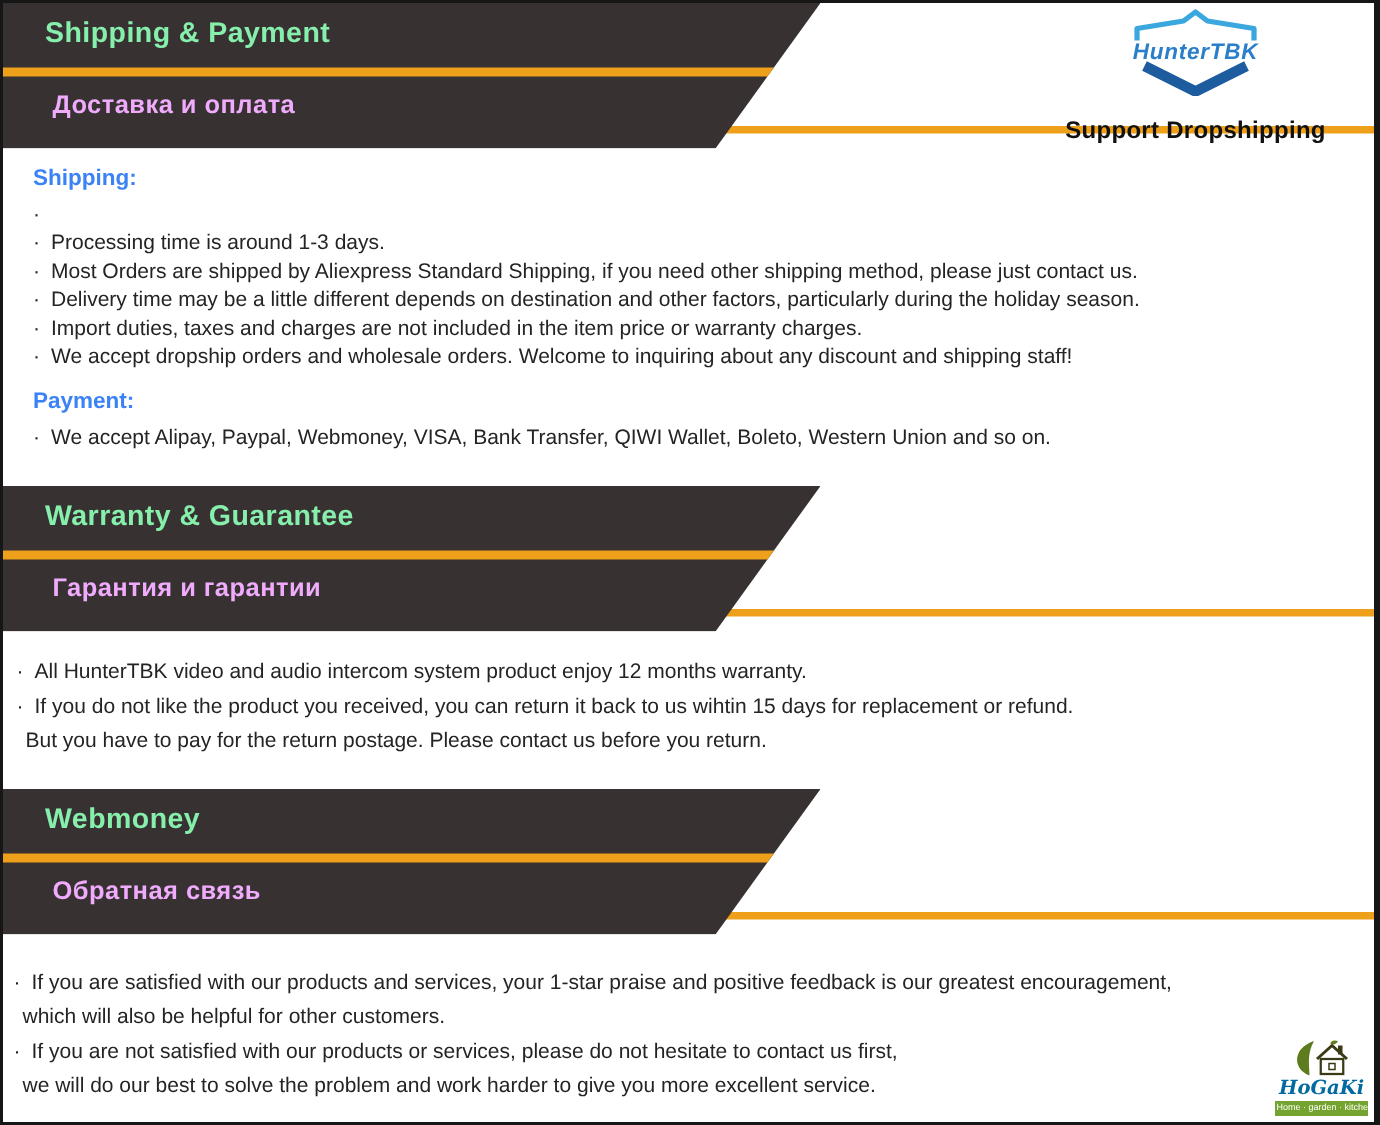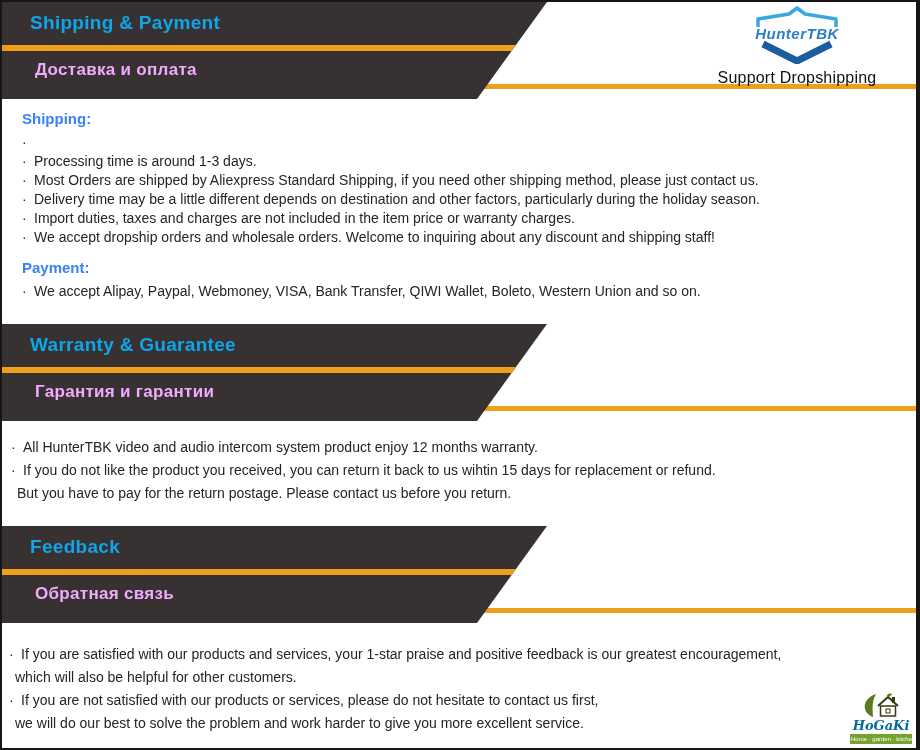--- a/index.html
+++ b/index.html
@@ -9,32 +9,32 @@
     border:2px solid #161616;border-right-width:4px;
     font-family:"Liberation Sans", sans-serif;color:#222;
   }
   
   .banner{
     position:absolute;left:-2px;width:547px;height:97px;background:#373132;z-index:2;
     clip-path:polygon(0 0,100% 0,calc(100% - 70px) 100%,0 100%);
   }
   .b-title{
     position:absolute;left:30px;top:10px;font-size:19px;font-weight:bold;
-    color:#0ea5e9;letter-spacing:0.3px;
+    color:#86efac;letter-spacing:0.3px;
   }
   .b-div{position:absolute;left:0;top:43px;width:100%;height:6px;background:#EFA01B;}
   .b-sub{
     position:absolute;left:35px;top:58px;font-size:17px;font-weight:bold;
     color:#f0abfc;letter-spacing:0.3px;
   }
   .longline{position:absolute;left:480px;right:0;height:5px;background:#EFA01B;z-index:1;}
   
   .brand{position:absolute;left:702px;top:4px;width:186px;text-align:center;z-index:3;}
   .brand svg{display:block;margin:0 auto;}
-  .brand .tagline{font-size:16px;font-weight:normal;color:#111;margin-top:5px;letter-spacing:0.2px;}
+  .brand .tagline{font-size:16px;font-weight:bold;color:#111;margin-top:15px;letter-spacing:0.2px;}
   
   .h{position:absolute;font-size:15px;font-weight:bold;color:#3b82f6;}
   .list{position:absolute;font-size:14px;color:#242424;}
   .row{display:flex;}
   .dot{display:inline-block;width:12px;flex:0 0 12px;color:#242424;}
   
   .hogaki{position:absolute;right:4px;bottom:4px;width:62px;text-align:center;z-index:3;}
   .hogaki svg{display:block;margin:0 auto;}
   .hg-name{font-family:"DejaVu Serif", serif;font-style:italic;font-weight:bold;
     font-size:13px;color:#0369a1;line-height:13px;}
@@ -114,21 +114,21 @@
         <span class="dot">·</span>
         <span>If you do not like the product you received, you can return it back to us wihtin 15 days for replacement or refund.</span>
       </div>
     <div class="row" style="padding-left:6px">
         <span>But you have to pay for the return postage. Please contact us before you return.</span>
       </div>
   </div>
 
   <div class="longline" style="top:606px"></div>
   <div class="banner" style="top:524px">
-    <div class="b-title">Feedback</div>
+    <div class="b-title">Webmoney</div>
     <div class="b-div"></div>
     <div class="b-sub">Обратная связь</div>
   </div>
 
   <div class="list" style="left:7px;top:641px;line-height:23px">
     <div class="row">
         <span class="dot">·</span>
         <span>If you are satisfied with our products and services, your 1-star praise and positive feedback is our greatest encouragement,</span>
       </div>
     <div class="row" style="padding-left:6px">

